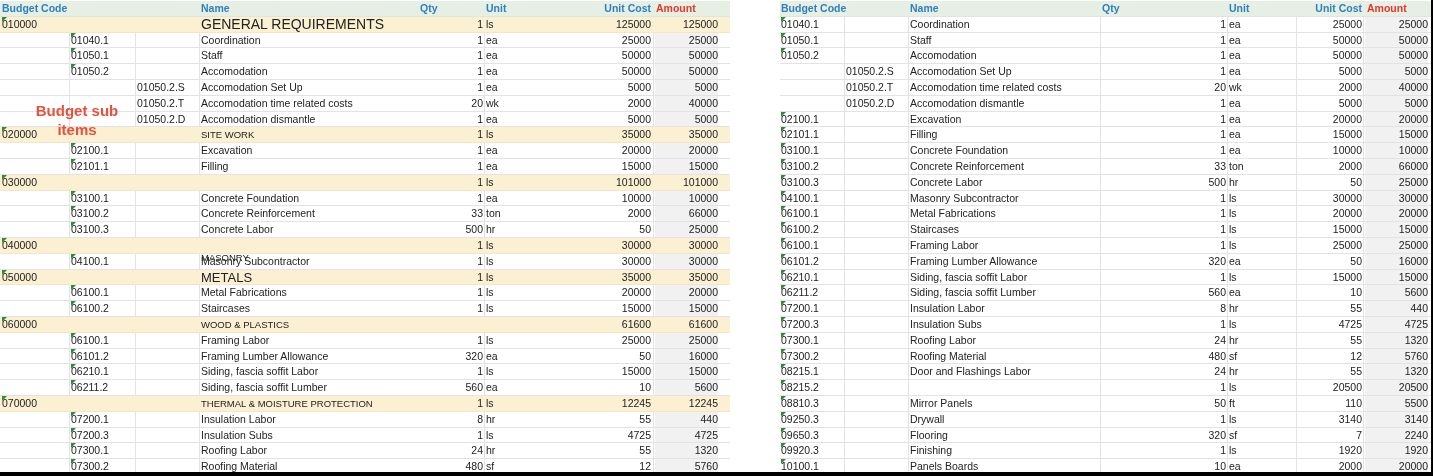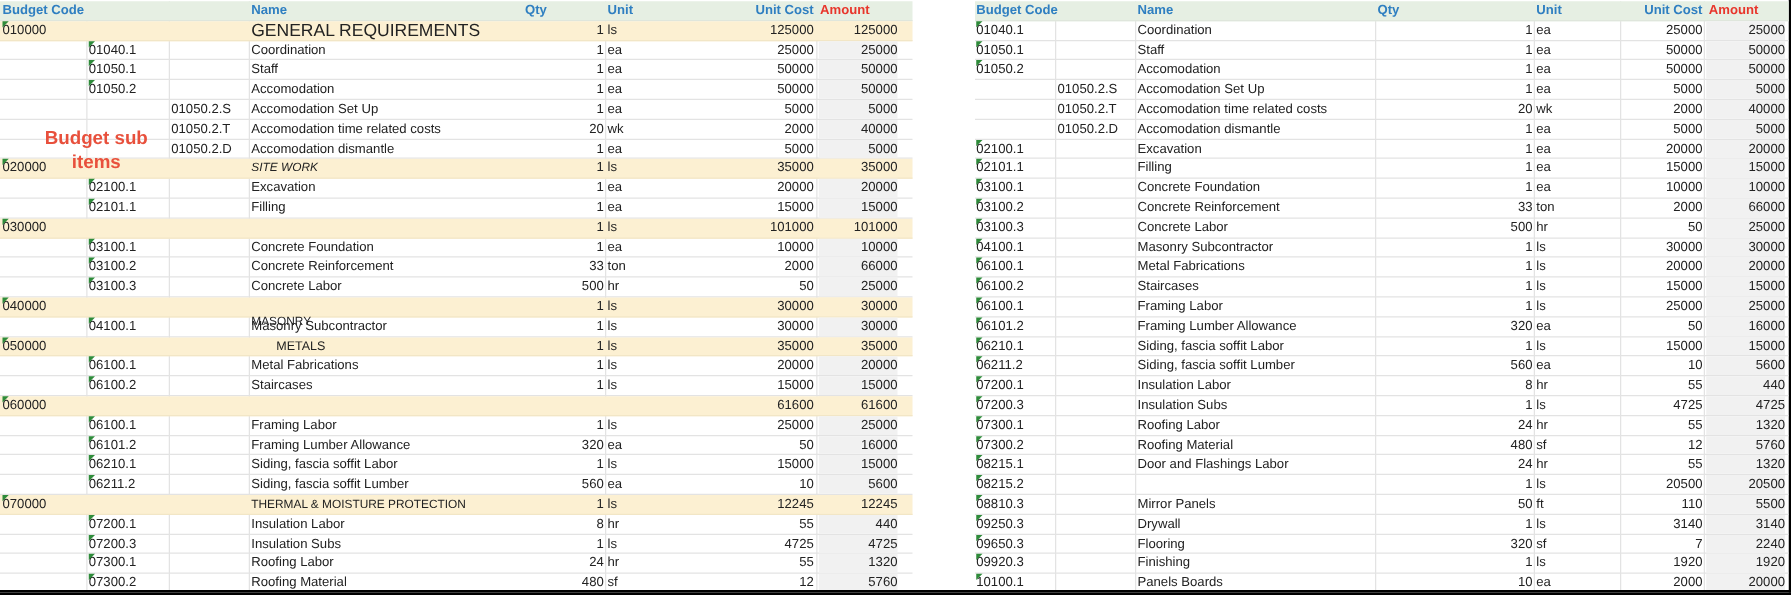--- a/index.html
+++ b/index.html
@@ -141,21 +141,21 @@
           <span class="cell c-name"><span>Accomodation dismantle</span></span>
           <span class="cell c-qty num"><span>1</span></span>
           <span class="cell c-unit"><span>ea</span></span>
           <span class="cell c-cost num"><span>5000</span></span>
           <span class="cell c-amt num amount-col"><span>5000</span></span>
         </div>
         <div class="row section">
           <span class="cell c-sec"><span class="tri"></span><span>020000</span></span>
           <span class="cell c-code"><span></span></span>
           <span class="cell c-sub"><span></span></span>
-          <span class="cell c-name" style="font-size: 9.5px; font-style: italic;"><span>SITE WORK</span></span>
+          <span class="cell c-name" style="font-size: 9.5px;"><span>SITE WORK</span></span>
           <span class="cell c-qty num"><span>1</span></span>
           <span class="cell c-unit"><span>ls</span></span>
           <span class="cell c-cost num"><span>35000</span></span>
           <span class="cell c-amt num amount-col"><span>35000</span></span>
         </div>
         <div class="row">
           <span class="cell c-sec"><span></span></span>
           <span class="cell c-code"><span class="tri"></span><span>02100.1</span></span>
           <span class="cell c-sub"><span></span></span>
           <span class="cell c-name"><span>Excavation</span></span>
@@ -230,21 +230,21 @@
           <span class="cell c-name"><span>Masonry Subcontractor</span></span>
           <span class="cell c-qty num"><span>1</span></span>
           <span class="cell c-unit"><span>ls</span></span>
           <span class="cell c-cost num"><span>30000</span></span>
           <span class="cell c-amt num amount-col"><span>30000</span></span>
         </div>
         <div class="row section">
           <span class="cell c-sec"><span class="tri"></span><span>050000</span></span>
           <span class="cell c-code"><span></span></span>
           <span class="cell c-sub"><span></span></span>
-          <span class="cell c-name" style="font-size: 10px; margin-left: 20px;"><span>METALS</span></span>
+          <span class="cell c-name" style="font-size: 13px;"><span>METALS</span></span>
           <span class="cell c-qty num"><span>1</span></span>
           <span class="cell c-unit"><span>ls</span></span>
           <span class="cell c-cost num"><span>35000</span></span>
           <span class="cell c-amt num amount-col"><span>35000</span></span>
         </div>
         <div class="row">
           <span class="cell c-sec"><span></span></span>
           <span class="cell c-code"><span class="tri"></span><span>06100.1</span></span>
           <span class="cell c-sub"><span></span></span>
           <span class="cell c-name"><span>Metal Fabrications</span></span>
@@ -260,20 +260,21 @@
           <span class="cell c-name"><span>Staircases</span></span>
           <span class="cell c-qty num"><span>1</span></span>
           <span class="cell c-unit"><span>ls</span></span>
           <span class="cell c-cost num"><span>15000</span></span>
           <span class="cell c-amt num amount-col"><span>15000</span></span>
         </div>
         <div class="row section">
           <span class="cell c-sec"><span class="tri"></span><span>060000</span></span>
           <span class="cell c-code"><span></span></span>
           <span class="cell c-sub"><span></span></span>
+          <span class="cell c-name" style="font-size: 9.5px;"><span>WOOD &amp; PLASTICS</span></span>
           <span class="cell c-qty num"><span></span></span>
           <span class="cell c-unit"><span></span></span>
           <span class="cell c-cost num"><span>61600</span></span>
           <span class="cell c-amt num amount-col"><span>61600</span></span>
         </div>
         <div class="row">
           <span class="cell c-sec"><span></span></span>
           <span class="cell c-code"><span class="tri"></span><span>06100.1</span></span>
           <span class="cell c-sub"><span></span></span>
           <span class="cell c-name"><span>Framing Labor</span></span>

